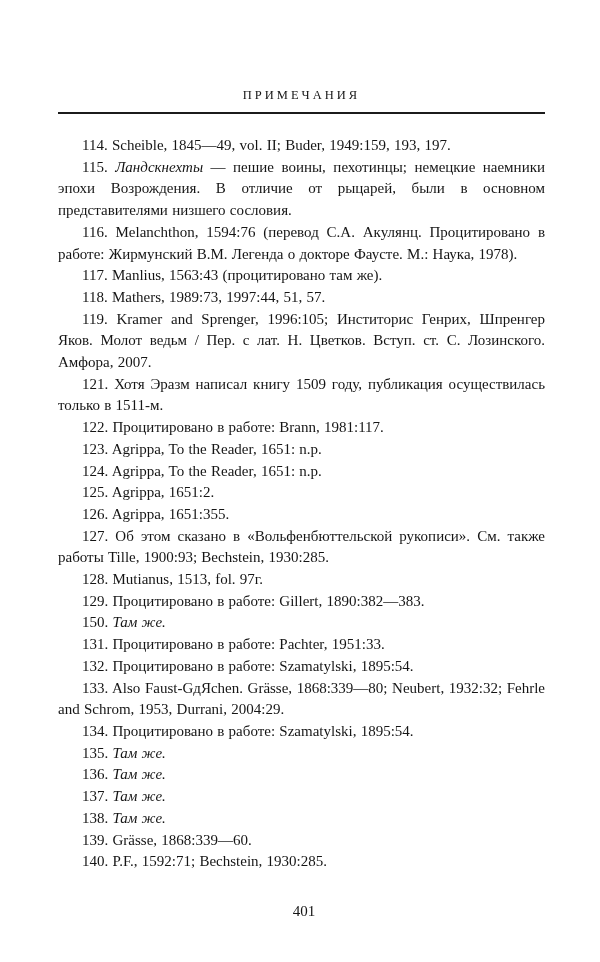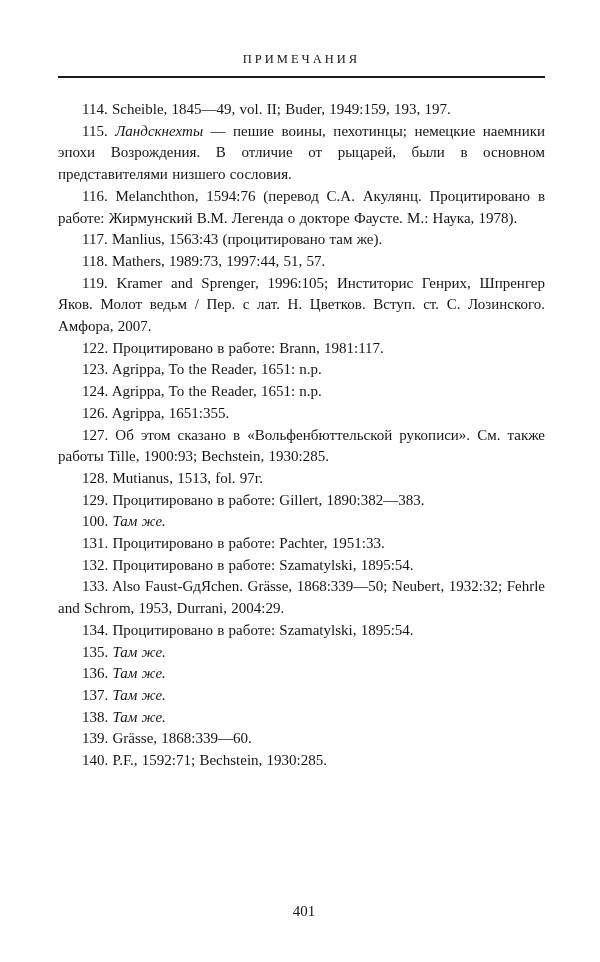--- a/index.html
+++ b/index.html
@@ -17,20 +17,21 @@
     font-family: "Liberation Serif", "DejaVu Serif", serif;
     color: #151515;
     overflow: hidden;
   }
   .running-head {
     text-align: center;
     font-size: 12.5px;
     letter-spacing: 3px;
     margin-bottom: 9px;
     font-weight: normal;
+    margin-top: 36px;
   }
   .header-rule {
     border: 0;
     border-top: 2.5px solid #1b1b1b;
     margin: 0 0 21px 0;
   }
   .notes p.note {
     margin: 0;
     text-indent: 24px;
     text-align: justify;
@@ -56,31 +57,33 @@
 <div class="page">
   <div class="running-head">ПРИМЕЧАНИЯ</div>
   <hr class="header-rule">
   <div class="notes">
       <p class="note"><span>114. </span><span>Scheible, 1845—49, vol. II; Buder, 1949:159, 193, 197.</span></p>
       <p class="note"><span>115. </span><em>Ландскнехты</em><span> — пешие воины, пехотинцы; немецкие наемники эпохи Возрождения. В отличие от рыцарей, были в основном представителями низшего сословия.</span></p>
       <p class="note"><span>116. </span><span>Melanchthon, 1594:76 (перевод С.А. Акулянц. Процитировано в работе: Жирмунский В.М. Легенда о докторе Фаусте. М.: Наука, 1978).</span></p>
       <p class="note"><span>117. </span><span>Manlius, 1563:43 (процитировано там же).</span></p>
       <p class="note"><span>118. </span><span>Mathers, 1989:73, 1997:44, 51, 57.</span></p>
       <p class="note"><span>119. </span><span>Kramer and Sprenger, 1996:105; Инститорис Генрих, Шпренгер Яков. Молот ведьм / Пер. с лат. Н. Цветков. Вступ. ст. С. Лозинского. Амфора, 2007.</span></p>
+      <p class="note"><span>121. </span><span>Хотя Эразм написал книгу 1509 году, публикация осуществилась только в 1511-м.</span></p>
       <p class="note"><span>122. </span><span>Процитировано в работе: Brann, 1981:117.</span></p>
       <p class="note"><span>123. </span><span>Agrippa, To the Reader, 1651: n.p.</span></p>
       <p class="note"><span>124. </span><span>Agrippa, To the Reader, 1651: n.p.</span></p>
+      <p class="note"><span>125. </span><span>Agrippa, 1651:2.</span></p>
       <p class="note"><span>126. </span><span>Agrippa, 1651:355.</span></p>
       <p class="note"><span>127. </span><span>Об этом сказано в «Вольфенбюттельской рукописи». См. также работы Tille, 1900:93; Bechstein, 1930:285.</span></p>
       <p class="note"><span>128. </span><span>Mutianus, 1513, fol. 97г.</span></p>
       <p class="note"><span>129. </span><span>Процитировано в работе: Gillert, 1890:382—383.</span></p>
-      <p class="note"><span>100. </span><em>Там же.</em></p>
+      <p class="note"><span>150. </span><em>Там же.</em></p>
       <p class="note"><span>131. </span><span>Процитировано в работе: Pachter, 1951:33.</span></p>
       <p class="note"><span>132. </span><span>Процитировано в работе: Szamatylski, 1895:54.</span></p>
-      <p class="note"><span>133. </span><span>Also Faust-GдЯchen. Grässe, 1868:339—50; Neubert, 1932:32; Fehrle and Schrom, 1953, Durrani, 2004:29.</span></p>
+      <p class="note"><span>133. </span><span>Also Faust-GдЯchen. Grässe, 1868:339—80; Neubert, 1932:32; Fehrle and Schrom, 1953, Durrani, 2004:29.</span></p>
       <p class="note"><span>134. </span><span>Процитировано в работе: Szamatylski, 1895:54.</span></p>
       <p class="note"><span>135. </span><em>Там же.</em></p>
       <p class="note"><span>136. </span><em>Там же.</em></p>
       <p class="note"><span>137. </span><em>Там же.</em></p>
       <p class="note"><span>138. </span><em>Там же.</em></p>
       <p class="note"><span>139. </span><span>Grässe, 1868:339—60.</span></p>
       <p class="note"><span>140. </span><span>P.F., 1592:71; Bechstein, 1930:285.</span></p>
     </div>
   <div class="page-number">401</div>
 </div>

